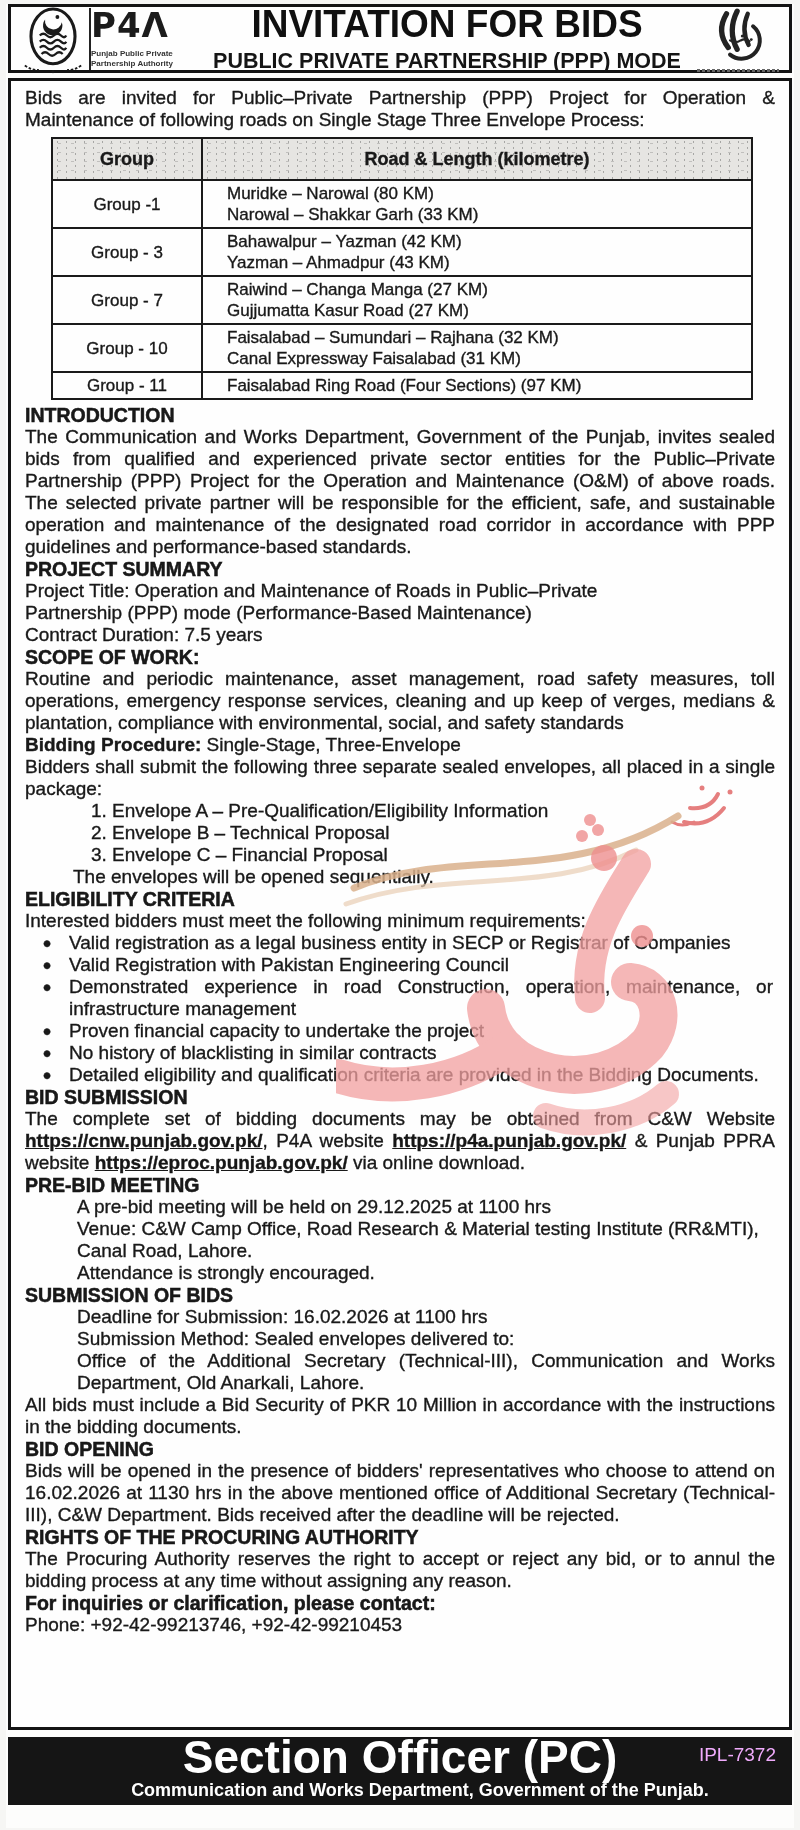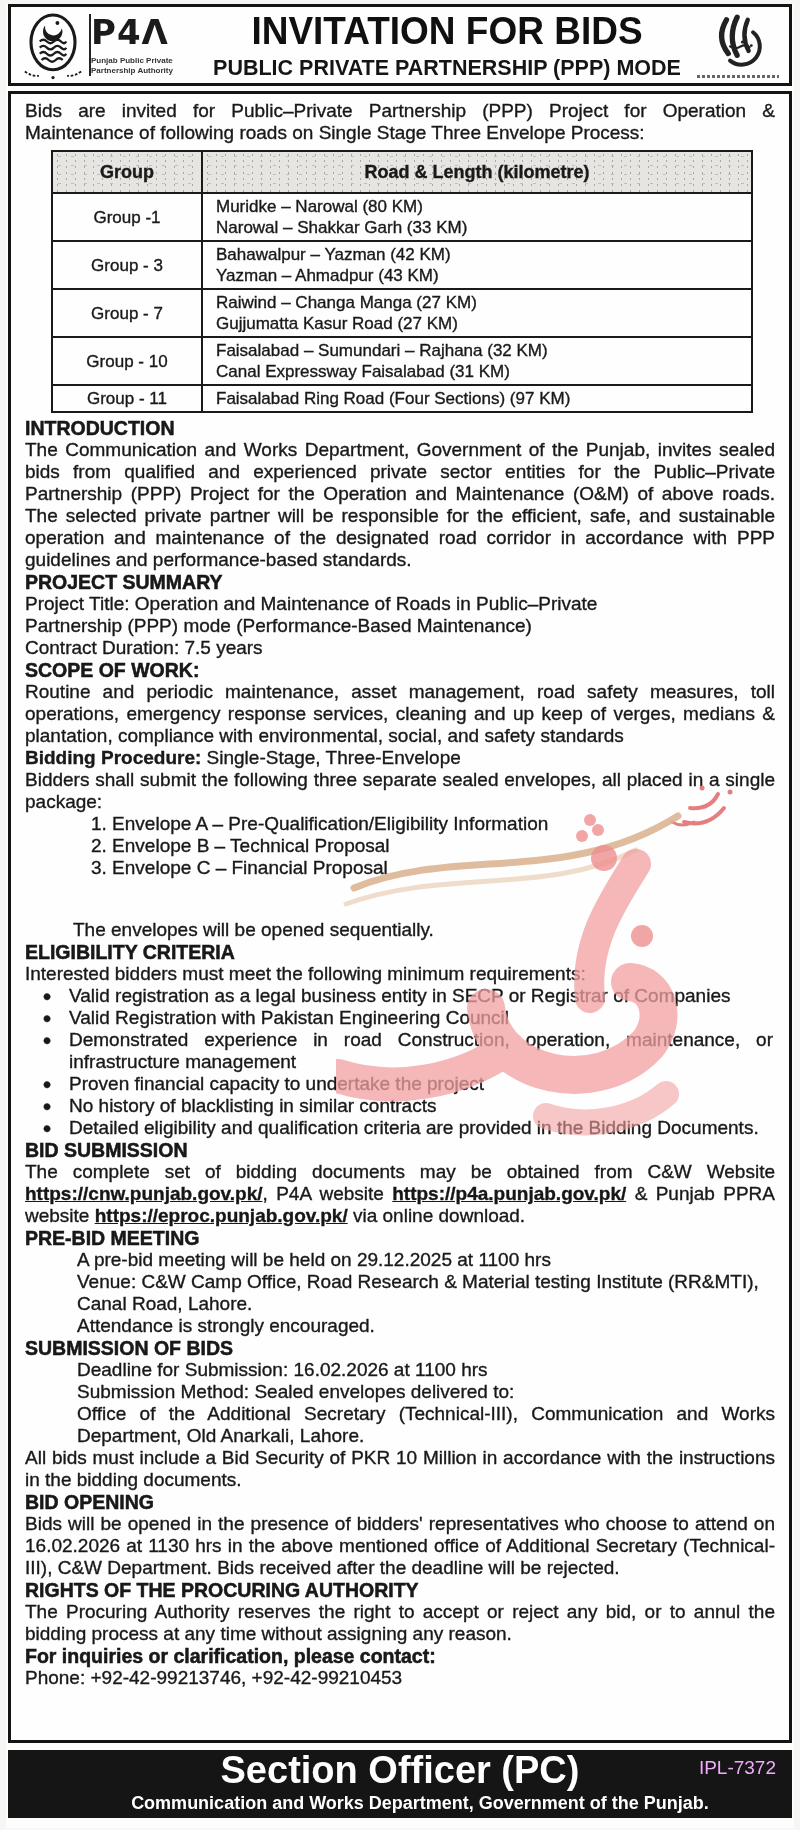--- a/index.html
+++ b/index.html
@@ -5,21 +5,21 @@
   html,body{margin:0;padding:0;}
   body{
     width:800px;height:1830px;background:#f6f6f4;
     font-family:"Liberation Sans","DejaVu Sans",sans-serif;
     color:#191919;position:relative;overflow:hidden;
   }
   .page{position:relative;width:788px;height:1824px;margin:0 auto;background:#fdfdfc;}
 
   
   .ad-header{
-    box-sizing:border-box;margin:4px 2px 0 2px;height:82px;
+    box-sizing:border-box;margin:4px 2px 0 2px;height:69px;
     border:3px solid #141414;background:#fefefe;
     display:flex;align-items:center;padding:2px 8px 2px 6px;gap:0;
   }
   .emblem{flex:0 0 72px;height:74px;}
   .hdr-divider{width:2px;height:62px;background:#222;flex:0 0 2px;}
   .p4a-block{flex:0 0 108px;display:flex;flex-direction:column;justify-content:center;line-height:1;}
   .p4a-word{font-size:34px;font-weight:bold;letter-spacing:1px;color:#1b1b1b;font-family:"DejaVu Sans",sans-serif;}
   .p4a-sub{font-size:8px;color:#333;margin-top:7px;line-height:1.25;font-weight:bold;}
   .title-block{flex:1;display:flex;flex-direction:column;align-items:center;justify-content:flex-end;}
   .main-title{font-size:37px;font-weight:bold;letter-spacing:0px;color:#101010;transform:scaleY(1.05);white-space:nowrap;}
@@ -36,48 +36,48 @@
     overflow:hidden;position:relative;
     -webkit-text-stroke:0.35px #191919;
   }
   .just{text-align:justify;}
   .h{font-weight:bold;font-size:19.5px;-webkit-text-stroke:0.5px #111;}
   .b{font-weight:bold;}
 
   
   .grp-table{border-collapse:collapse;margin:6px 0 4px 26px;width:702px;table-layout:fixed;
     font-size:17px;line-height:19px;}
-  .grp-table th,.grp-table td{border:2.5px solid #1a1a1a;padding:2px 13px;vertical-align:middle;margin-left:35px;}
+  .grp-table th,.grp-table td{border:2.5px solid #1a1a1a;padding:2px 24px;vertical-align:middle;margin-left:35px;}
   .grp-table th{
     height:36px;font-size:18px;
     background-color:#e6e5e2;
     background-image:radial-gradient(rgba(90,90,90,.45) 1px,transparent 1.1px),
                      radial-gradient(rgba(120,120,120,.35) 1px,transparent 1.3px);
     background-size:9px 6px,13px 9px;
   }
   .col-group{width:150px;}
   .grp-cell{text-align:center;}
   .road-cell div{padding:1px 0;}
 
   .ind1{padding-left:52px;}
   .list-num{padding-left:66px;}
-  .note-ind{padding-left:48px;margin-top:40px;}
+  .note-ind{padding-left:48px;}
 
   .bullet-row{display:grid;grid-template-columns:44px 1fr;}
   .dot{text-align:center;font-size:15px;line-height:22px;}
   .bullet-text{text-align:justify;padding-right:2px;}
 
   a.doc-link{color:#161616;text-decoration:underline;font-weight:bold;}
 
   
   .ad-footer{
     box-sizing:border-box;margin:7px 2px 0 2px;height:68px;background:#151515;
     color:#fff;position:relative;display:flex;flex-direction:column;align-items:center;justify-content:center;
   }
-  .signatory{font-size:38px;font-weight:bold;line-height:36px;transform:scaleY(1.02);}
+  .signatory{font-size:46px;font-weight:bold;line-height:36px;transform:scaleY(1.02);}
   .footer-dept{font-size:18px;font-weight:bold;line-height:26px;margin-top:2px;margin-left:40px;}
   .footer-ref{position:absolute;top:7px;right:16px;font-size:19px;color:#f0abfc;font-weight:normal;}
 
   
   .watermark{position:absolute;left:330px;top:742px;z-index:5;pointer-events:none;}
 </style>
 </head>
 <body>
 
 <div class="page">

